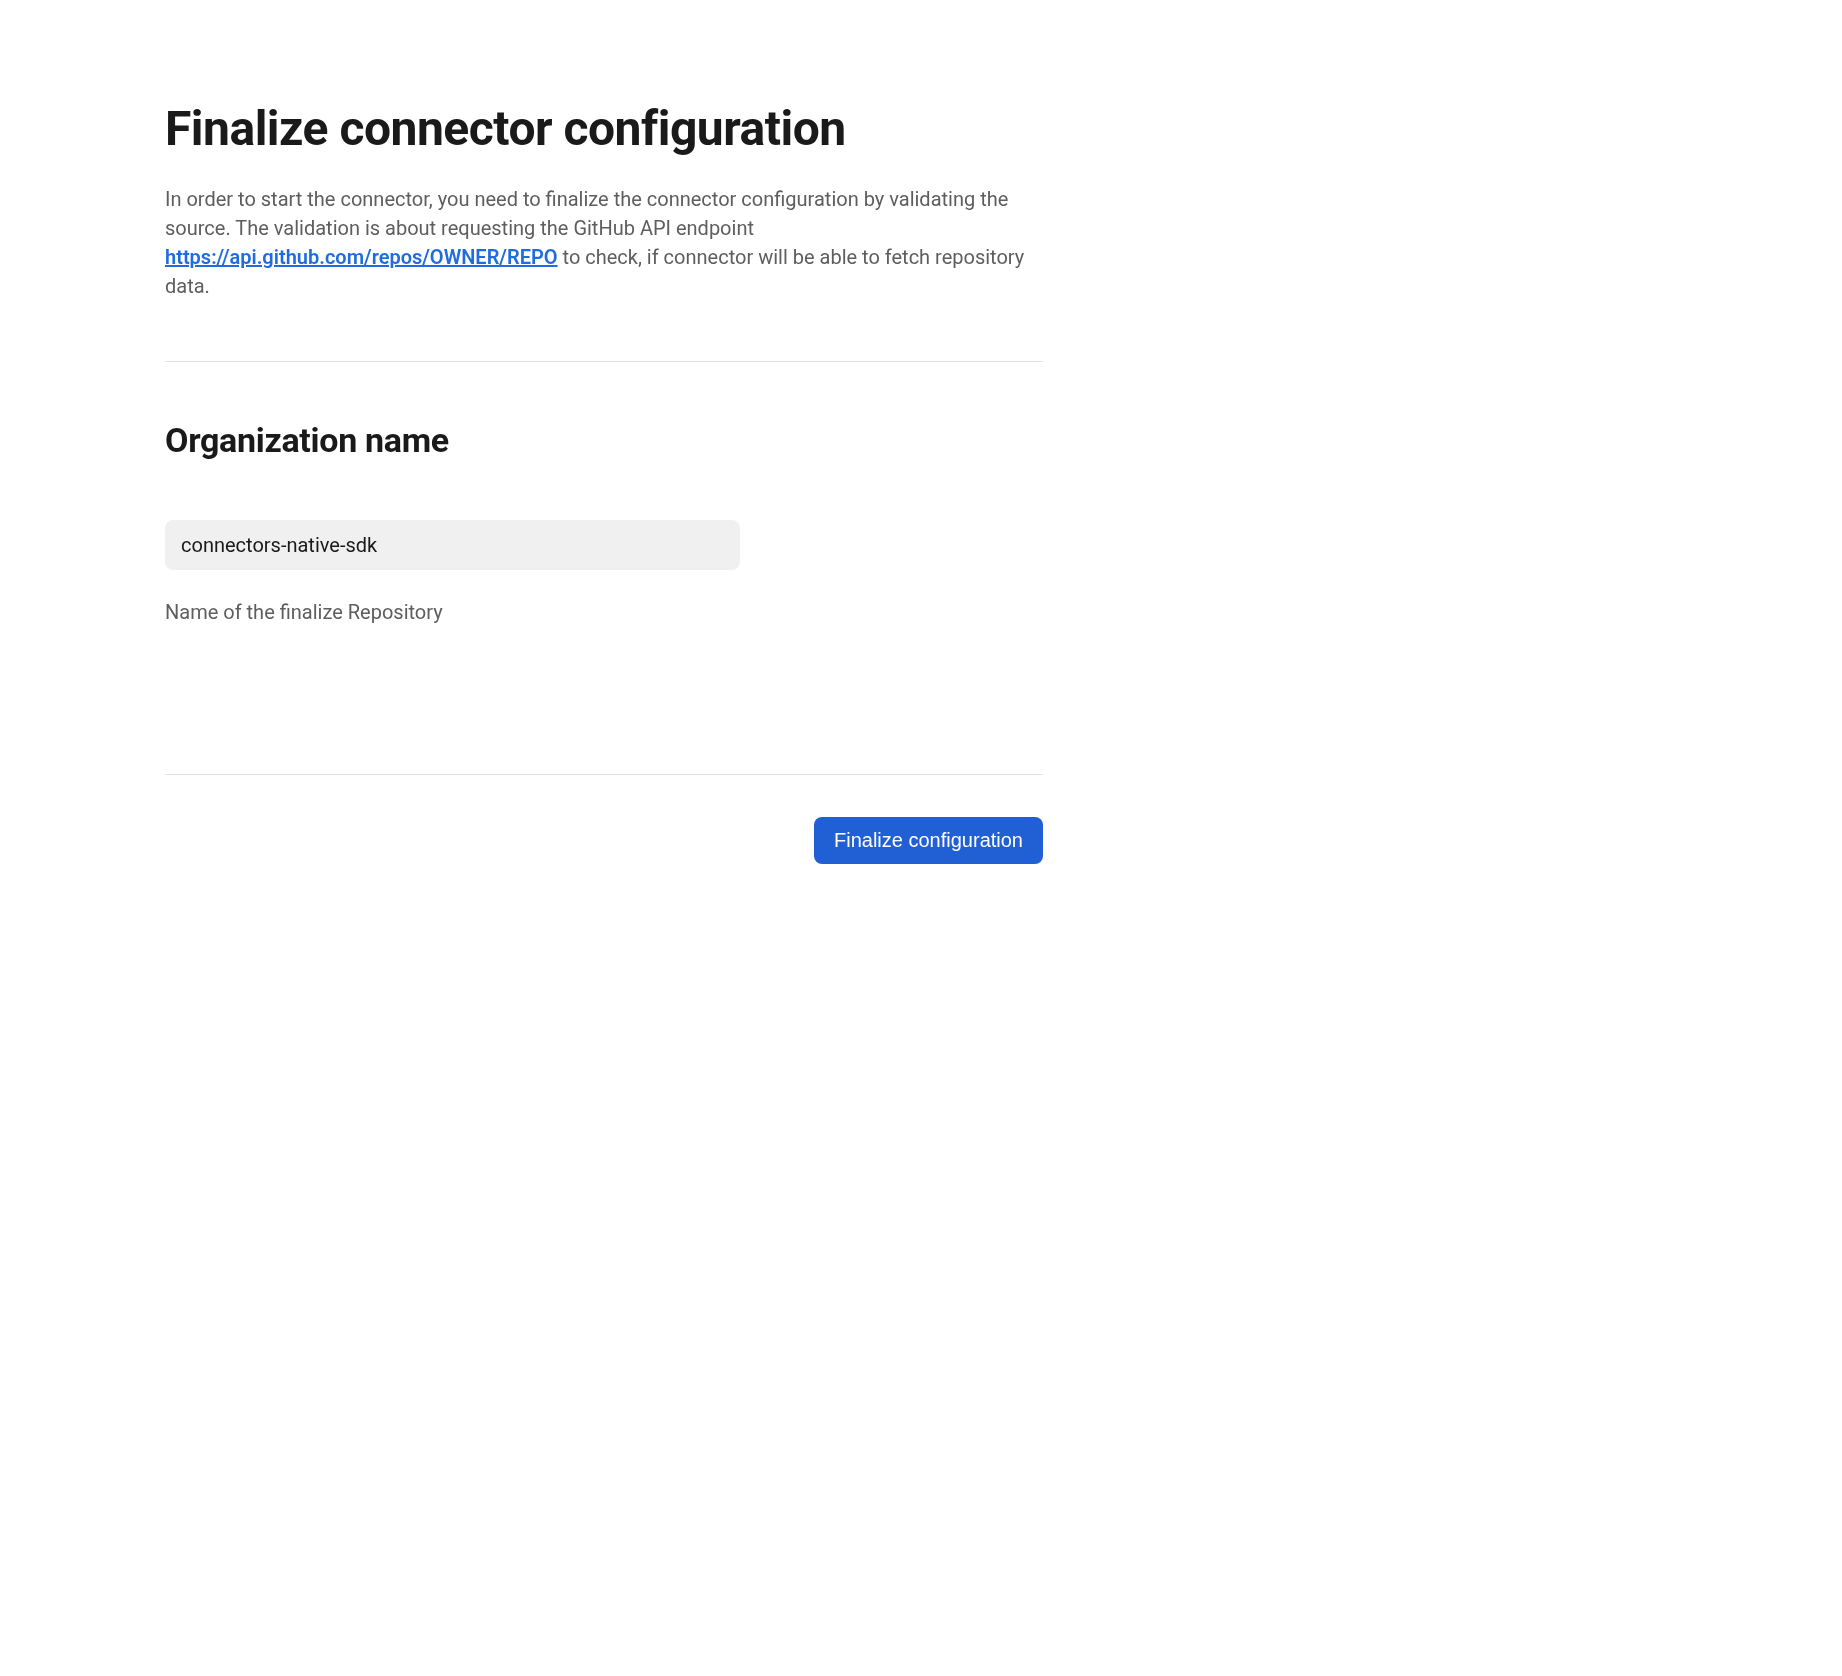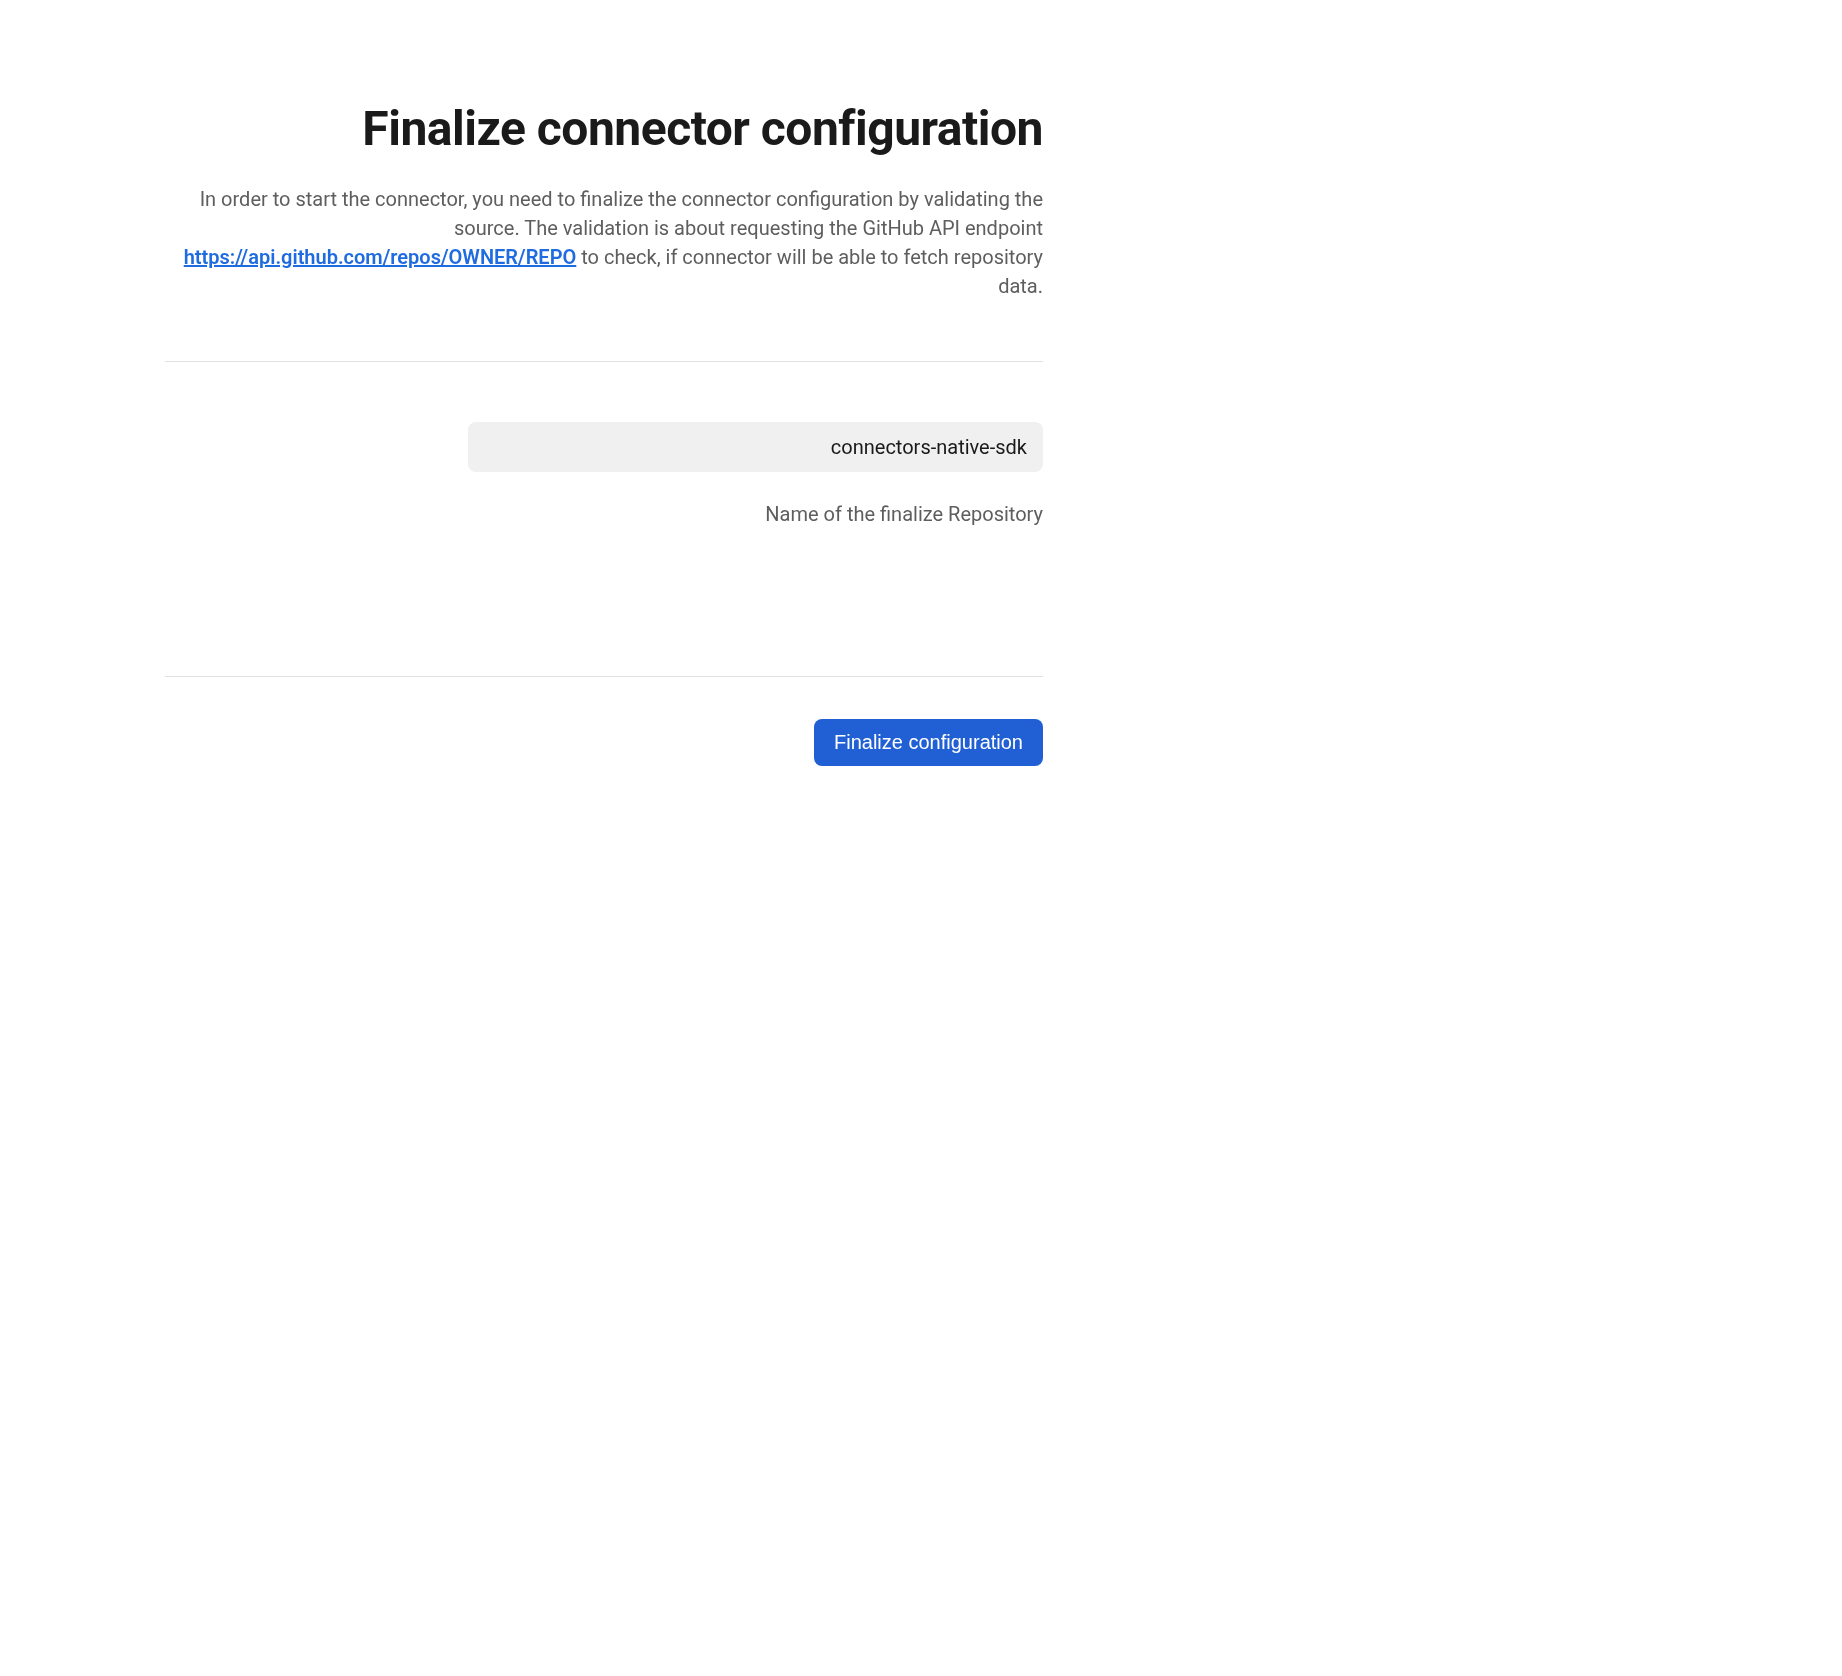--- a/index.html
+++ b/index.html
@@ -1,19 +1,18 @@
 <!DOCTYPE html>
 <html><head>
   <meta charset="utf-8">
   <style>
     * {
       margin: 0;
       padding: 0;
       box-sizing: border-box;
-      text-align: right;
     }
     body {
       font-family: -apple-system, BlinkMacSystemFont, "Segoe UI", Roboto, "Helvetica Neue", Arial, sans-serif;
       background: #ffffff;
       color: #1a1a1a;
       padding: 100px 165px 0 165px;
       width: 1842px;
     }
     .container {
       max-width: 878px;
@@ -94,20 +93,21 @@
 <div class="container">
   <h1 class="page-title">Finalize connector configuration</h1>
 
   <p class="description">
     <span>In order to start the connector, you need to finalize the connector configuration by validating the source. The validation is about requesting the GitHub API endpoint </span><a href="#">https://api.github.com/repos/OWNER/REPO</a><span> to check, if connector will be able to fetch repository data.</span>
   </p>
 
   <hr class="divider">
 
   <div class="section">
+    <h2 class="section-title">Organization name</h2>
   </div>
 
   <div class="section">
     <input type="text" class="text-input" value="connectors-native-sdk" style="">
     <p class="help-text">Name of the finalize Repository</p>
   </div>
 
   <div class="spacer-large"></div>
 
   <hr class="divider">

